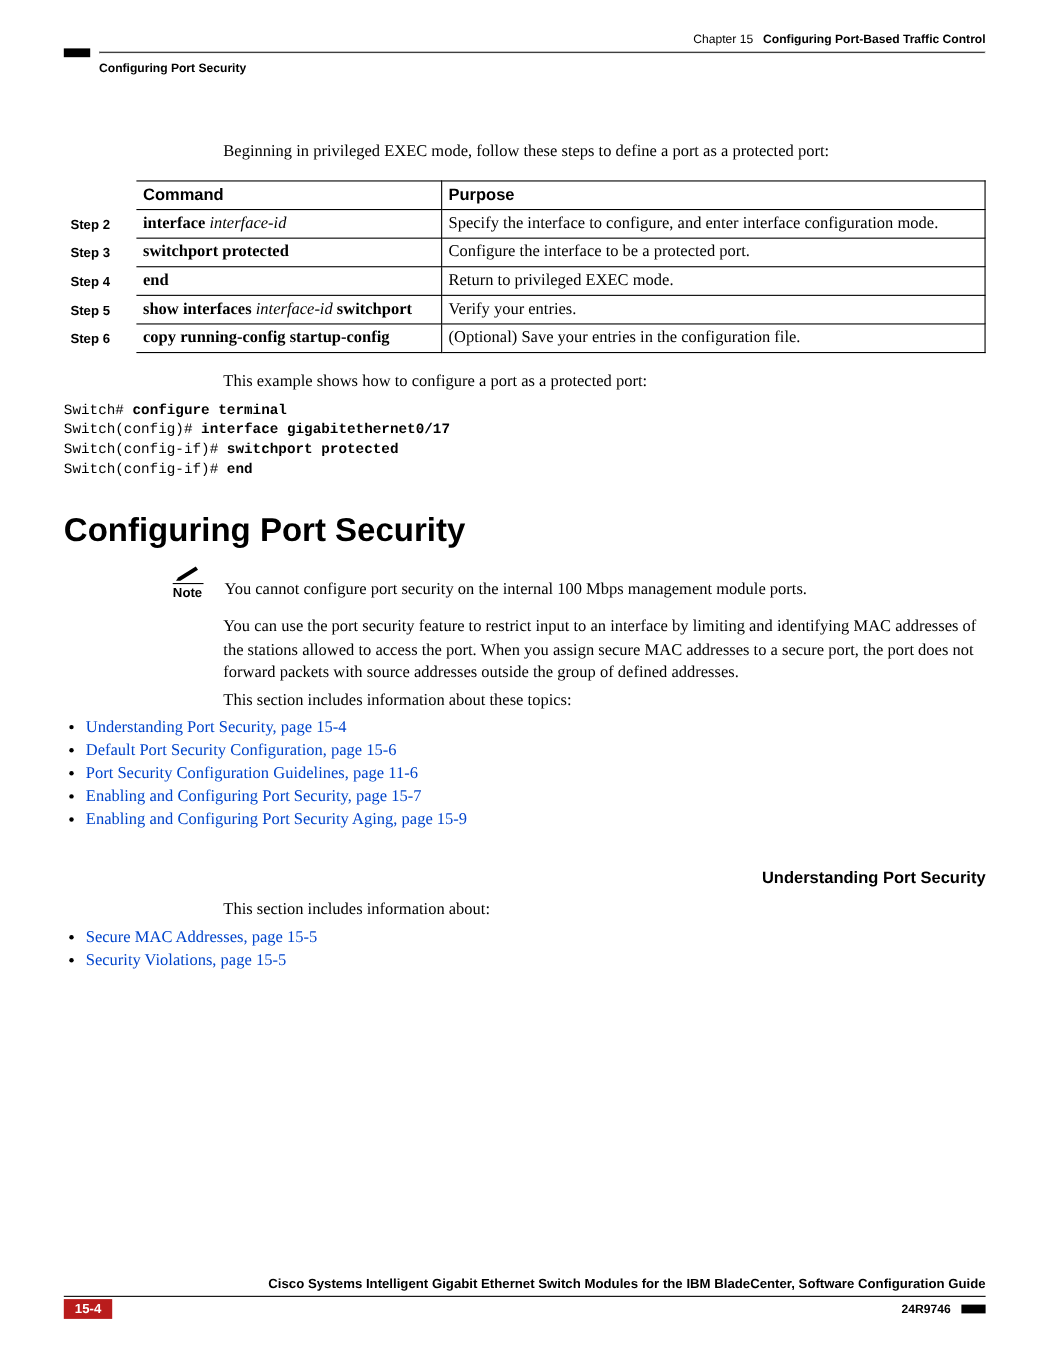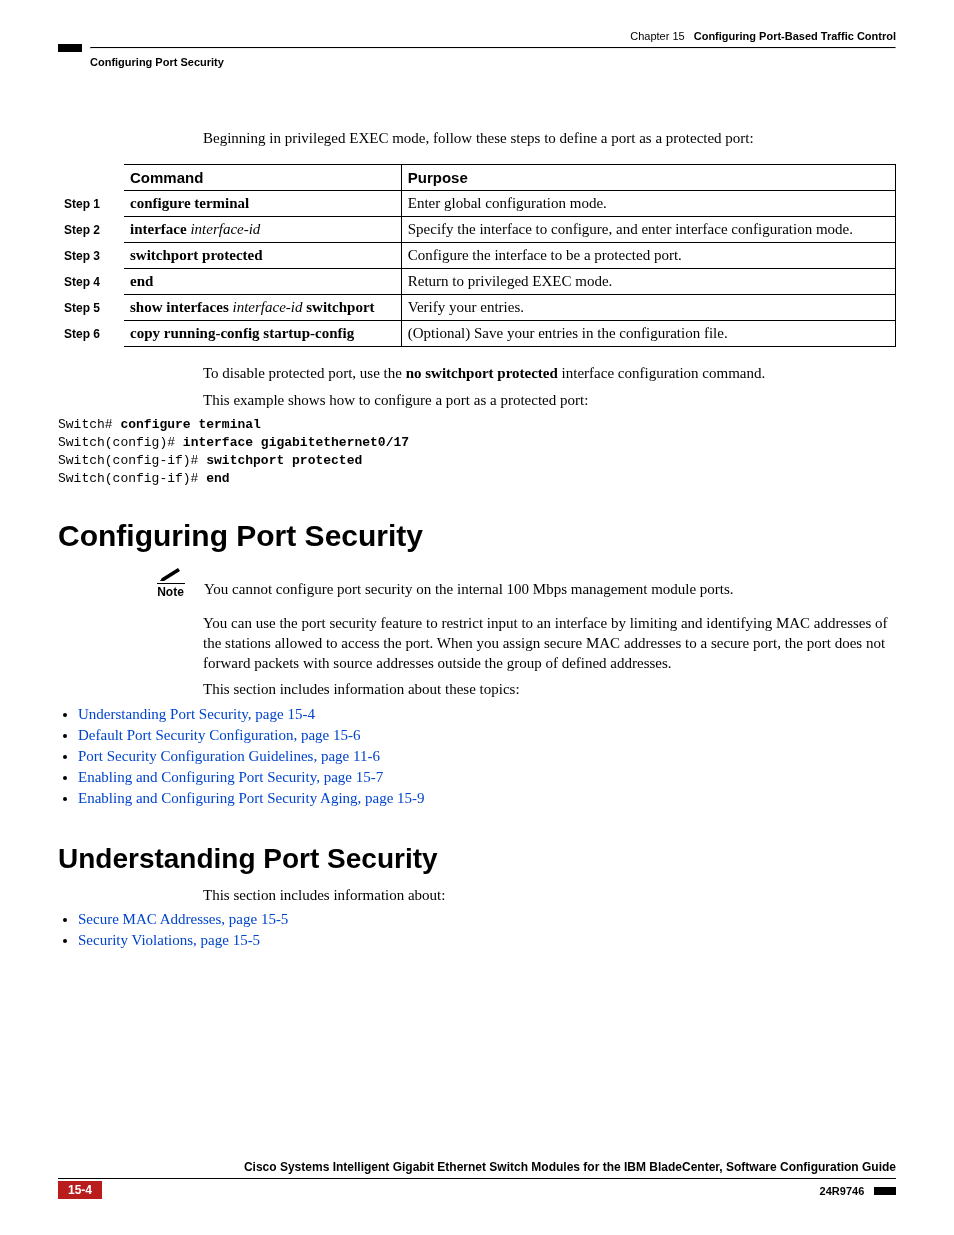--- a/index.html
+++ b/index.html
@@ -100,23 +100,24 @@
     line-height: 1.4;
   }
   h1.section {
     font-family: Arial, Helvetica, sans-serif;
     font-size: 30px;
     font-weight: bold;
     margin: 30px 0 14px 0;
   }
   h2.subsection {
     font-family: Arial, Helvetica, sans-serif;
-    font-size: 28px;
+    font-size: 15px;
     font-weight: bold;
     margin: 36px 0 10px 0;
+    text-align: right;
   }
   .note-row {
     display: flex;
     align-items: flex-start;
     margin: 8px 0 14px 85px;
   }
   .note-icon {
     width: 55px;
     text-align: center;
     flex: 0 0 55px;
@@ -217,25 +218,20 @@
     <table class="cmd">
       <thead>
         <tr>
           <th style="border-right:none;border-top:none;border-bottom:none;"></th>
           <th class="cmdcol">Command</th>
           <th class="purcol">Purpose</th>
         </tr>
       </thead>
       <tbody id="cmd-tbody">
           <tr>
-            <td class="step">Step 1</td>
-            <td class="cmdcol"><span class="b">configure terminal</span></td>
-            <td class="purcol">Enter global configuration mode.</td>
-          </tr>
-          <tr>
             <td class="step">Step 2</td>
             <td class="cmdcol"><span class="b">interface</span> <span class="i">interface-id</span></td>
             <td class="purcol">Specify the interface to configure, and enter interface configuration mode.</td>
           </tr>
           <tr>
             <td class="step">Step 3</td>
             <td class="cmdcol"><span class="b">switchport protected</span></td>
             <td class="purcol">Configure the interface to be a protected port.</td>
           </tr>
           <tr>
@@ -249,21 +245,20 @@
             <td class="purcol">Verify your entries.</td>
           </tr>
           <tr>
             <td class="step">Step 6</td>
             <td class="cmdcol"><span class="b">copy running-config startup-config</span></td>
             <td class="purcol">(Optional) Save your entries in the configuration file.</td>
           </tr>
         </tbody>
     </table>
 
-    <p class="indent">To disable protected port, use the <span class="b">no switchport protected</span> interface configuration command.</p>
     <p class="indent">This example shows how to configure a port as a protected port:</p>
     <pre class="code indent">Switch# <b>configure terminal</b>
 Switch(config)# <b>interface gigabitethernet0/17</b>
 Switch(config-if)# <b>switchport protected</b>
 Switch(config-if)# <b>end</b></pre>
 
     <h1 class="section">Configuring Port Security</h1>
 
     <div class="note-row">
       <div class="note-icon">

